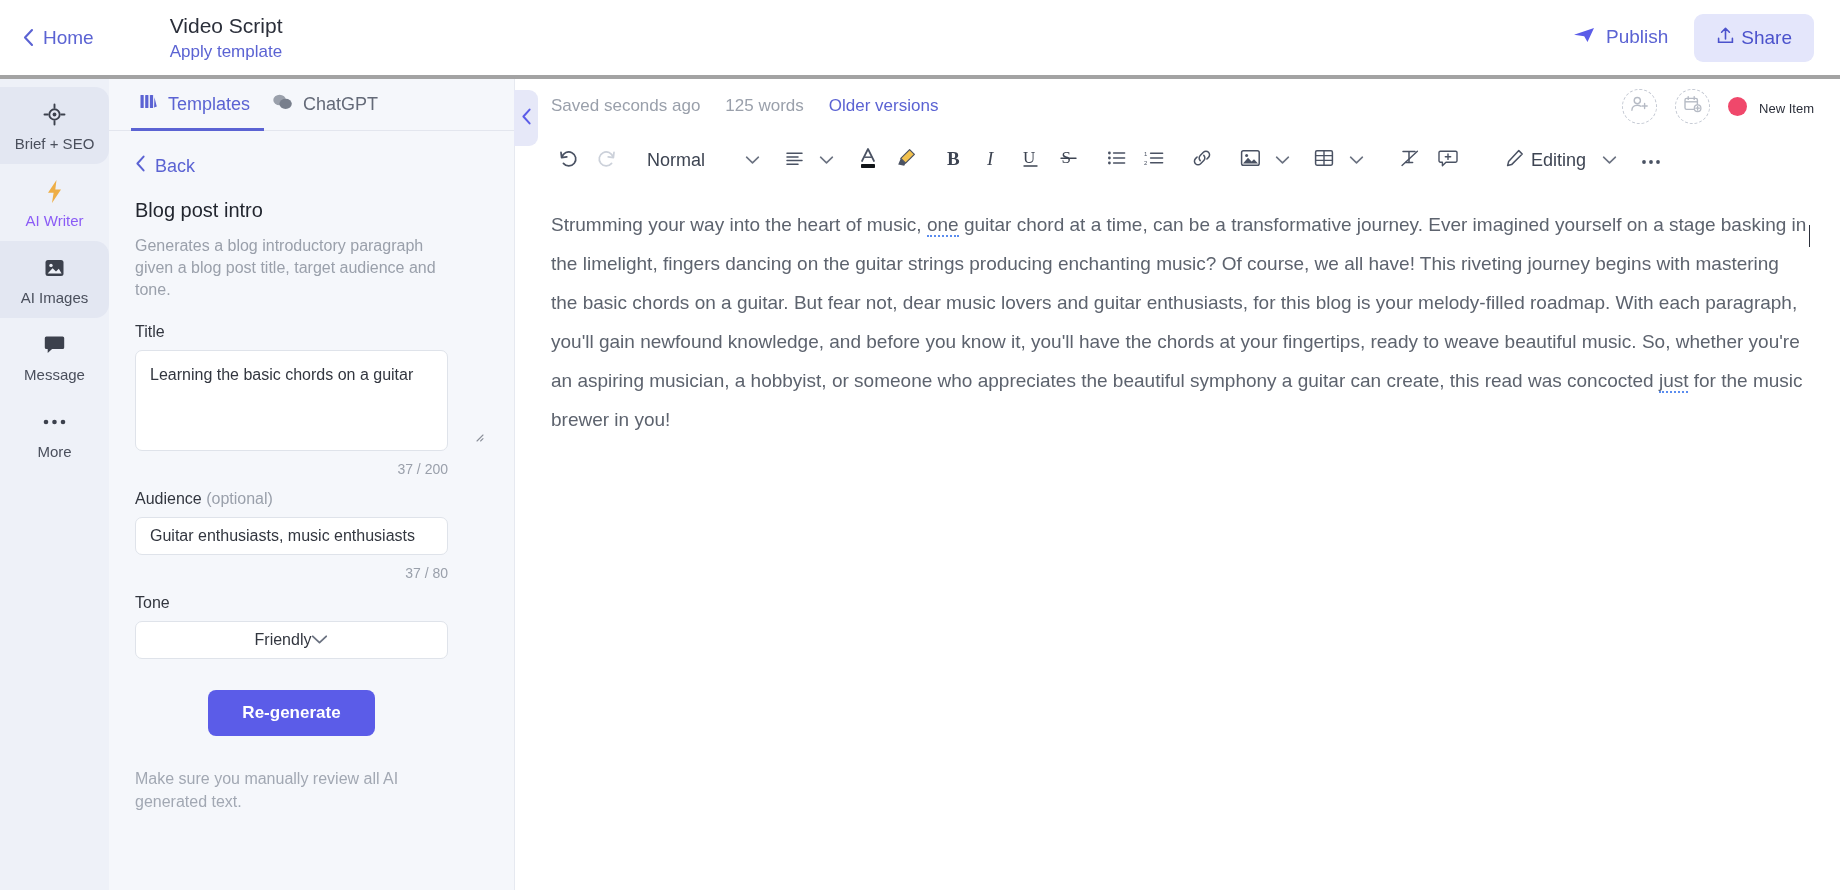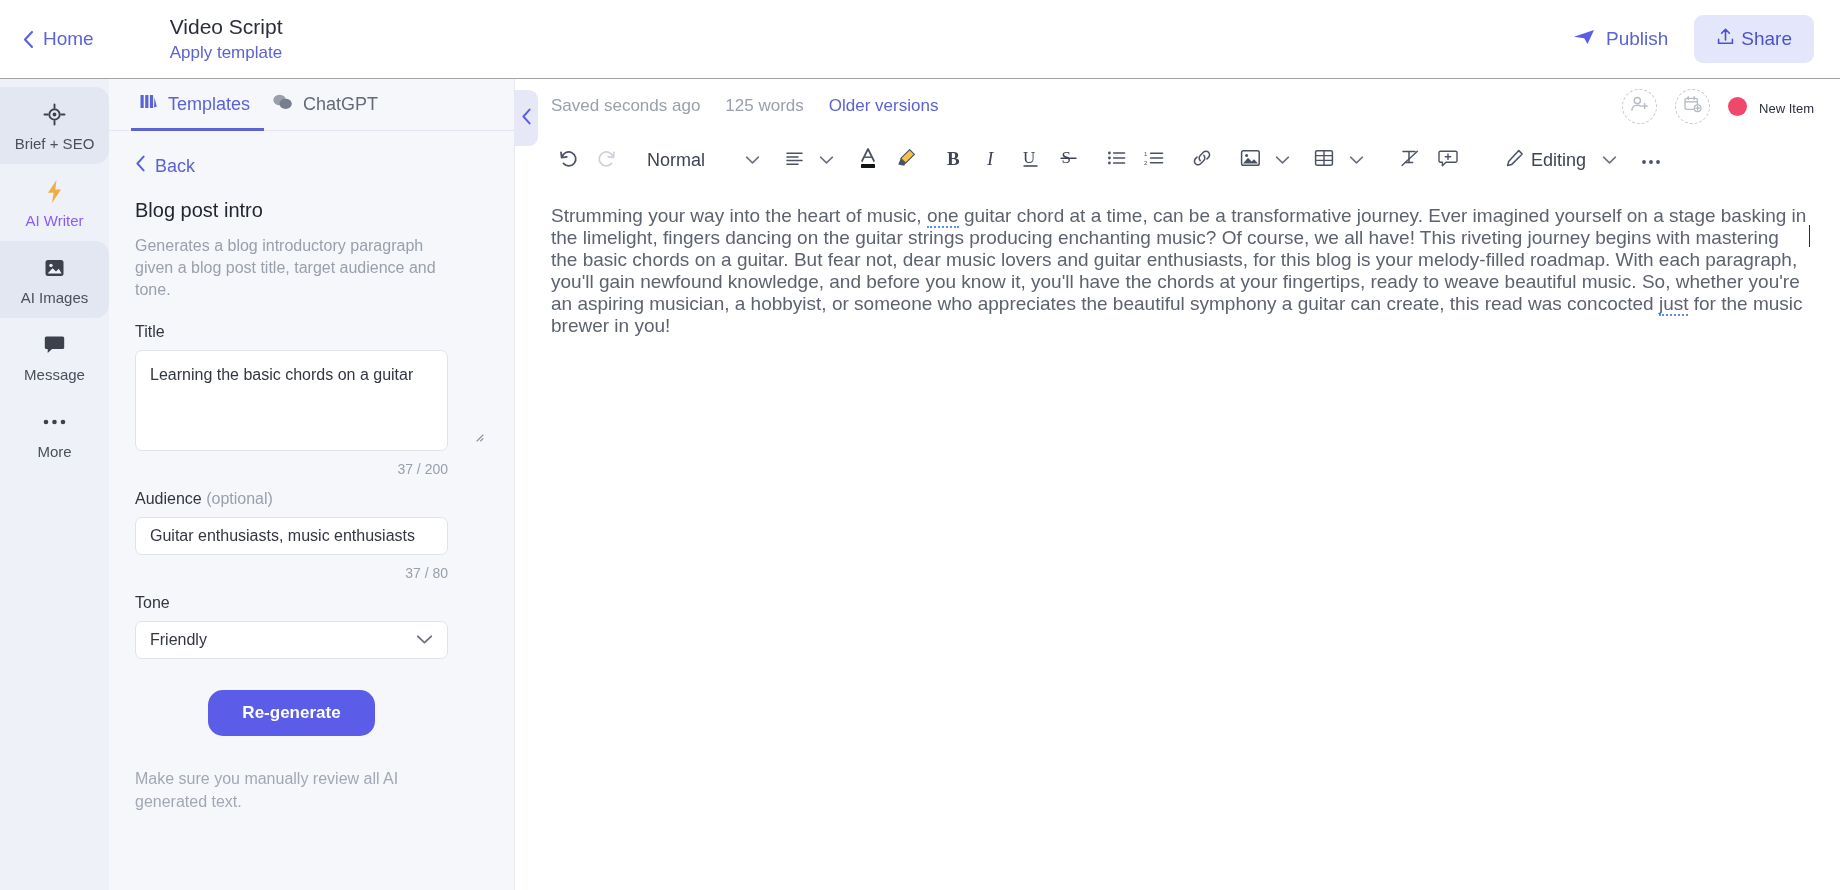--- a/index.html
+++ b/index.html
@@ -12,21 +12,21 @@
     -webkit-font-smoothing: antialiased;
   }
   #app { position: relative; width: 1840px; height: 890px; display: flex; flex-direction: column; }
 
   
   .topbar {
     height: 79px; flex: 0 0 79px;
     background: #ffffff;
     display: flex; align-items: center;
     padding: 0 26px 0 22px;
-    border-bottom: 1px solid #a3a3a3;
+    border-bottom: 4px solid #a3a3a3;
     position: relative; z-index: 5;
   }
   .home-link {
     display: flex; align-items: center; gap: 9px;
     color: #5b63d3; font-size: 19px; cursor: pointer;
     padding-right: 20px;
   }
   .home-link .chev { display: inline-flex; }
   .titleblock { margin-left: 56px; display: flex; flex-direction: column; justify-content: center; gap: 2px; }
   .doc-title { font-size: 21px; color: #2b2f3a; font-weight: 400; line-height: 26px; }
@@ -104,25 +104,25 @@
     border: 1px solid #dfe3ea; border-radius: 7px;
     font-family: inherit; font-size: 16px; color: #32363f;
     padding: 13px 14px; outline: none; display: block;
   }
   textarea.field { height: 101px; resize: none; line-height: 21px; }
   input.field { height: 38px; padding: 8px 14px; }
   .resize-grip { position: absolute; right: 6px; bottom: 5px; pointer-events: none; }
   .counter { width: 313px; text-align: right; font-size: 14px; color: #9aa0ab; margin: 10px 0 13px 0; }
   .select-field {
     height: 38px; padding: 8px 14px; display: flex; align-items: center;
-    cursor: pointer; justify-content: space-between;
+    cursor: pointer; justify-content: center;
   }
   .regen-wrap { width: 313px; display: flex; justify-content: center; margin-top: 31px; }
   .regen-btn {
-    background: #5b5ce8; color: #ffffff; border: none; border-radius: 15px;
+    background: #5b5ce8; color: #ffffff; border: none; border-radius: 8px;
     font-family: inherit; font-size: 17px; font-weight: bold;
     padding: 13px 34px; cursor: pointer;
   }
   .disclaimer { width: 313px; font-size: 16px; color: #a2a8b3; line-height: 23px; margin-top: 31px; }
 
   
   .collapse-tab {
     position: absolute; right: -24px; top: 11px;
     width: 24px; height: 56px;
     background: #e6e8f8; border-radius: 0 9px 9px 0;
@@ -166,21 +166,21 @@
     font-size: 18px; color: #3d4452; cursor: pointer; white-space: nowrap;
   }
   .gap-sm { width: 10px; flex: 0 0 10px; }
   .gap-md { width: 22px; flex: 0 0 22px; }
   .gap-lg { width: 38px; flex: 0 0 38px; }
   .editing-group { display: flex; align-items: center; gap: 6px; cursor: pointer; }
   .editing-label { font-size: 18px; color: #3d4452; }
 
   .doc-area { flex: 1 1 auto; padding: 18px 30px 0 36px; position: relative; overflow: hidden; }
   .doc-text {
-    font-size: 19px; line-height: 22px; color: #5d636e;
+    font-size: 19px; line-height: 39px; color: #5d636e;
     max-width: 1295px; text-align: left;
   }
   .sugg { border-bottom: 2px dotted #5b8def; }
   .caret {
     display: inline-block; width: 1.5px; height: 22px; background: #2b2f3a;
     position: absolute; right: 30px; top: 38px;
   }
 </style>
 </head>
 <body>

